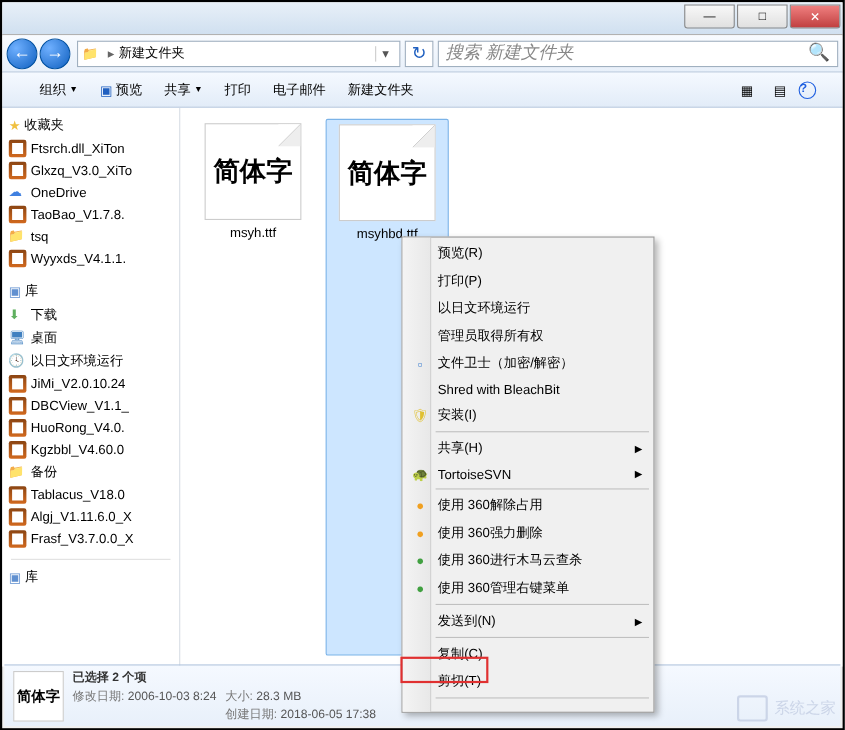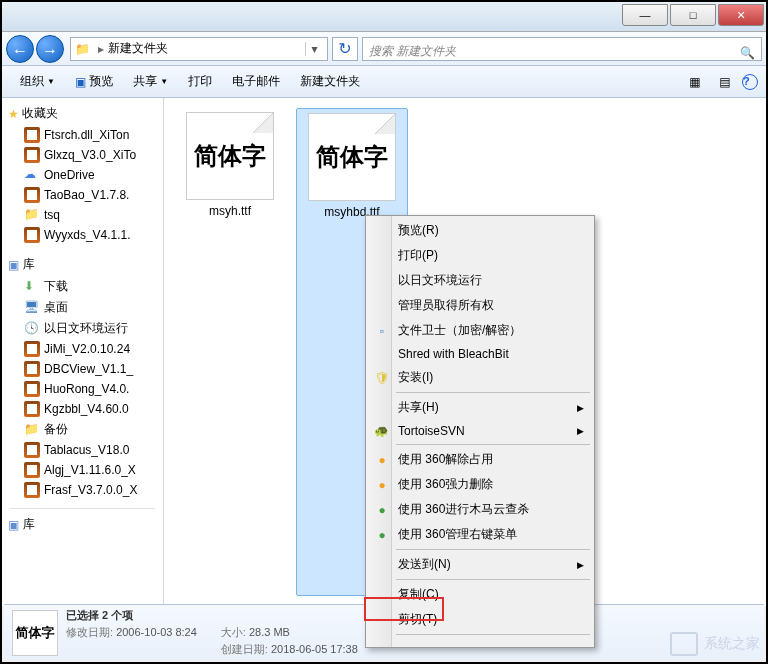--- a/index.html
+++ b/index.html
@@ -13,35 +13,35 @@
 
 .navbar { height: 34px; background: linear-gradient(#f8fbff, #e8f0fa); display: flex; align-items: center; border-bottom: 1px solid #b0c4de; padding: 0 4px; }
 .nav-btn { width: 28px; height: 28px; border-radius: 50%; display: flex; align-items: center; justify-content: center; margin-right: 2px; }
 .nav-back { background: radial-gradient(circle at 30% 30%, #6fb0ff, #1060c0); color: #fff; border: 1px solid #0050a0; }
 .nav-fwd { background: radial-gradient(circle at 30% 30%, #6fb0ff, #1060c0); color: #fff; border: 1px solid #0050a0; }
 .breadcrumb { flex: 1; height: 24px; background: #fff; border: 1px solid #a0b0c0; display: flex; align-items: center; padding: 0 4px; margin: 0 4px; font-size: 12px; }
 .breadcrumb .folder-icon { color: #f0c040; margin-right: 4px; }
 .breadcrumb .chev { margin: 0 4px; color: #666; }
 .bc-dropdown { width: 18px; text-align: center; border-left: 1px solid #ccc; margin-left: auto; color: #555; }
 .refresh { width: 26px; height: 24px; border: 1px solid #a0b0c0; background: #fff; display: flex; align-items: center; justify-content: center; color: #2060c0; }
-.searchbox { width: 400px; height: 24px; background: #fff; border: 1px solid #a0b0c0; display: flex; align-items: flex-end; padding: 0 6px; margin-left: 4px; font-size: 12px; color: #888; font-style: italic; }
+.searchbox { width: 364px; height: 24px; background: #fff; border: 1px solid #a0b0c0; display: flex; align-items: flex-start; padding: 0 6px; margin-left: 4px; font-size: 16px; color: #888; font-style: italic; }
 .searchbox .search-icon { margin-left: auto; color: #2060c0; font-style: normal; }
 
-.toolbar { height: 32px; background: linear-gradient(#f5f9ff, #e2ecf8); display: flex; border-bottom: 1px solid #b0c4de; padding: 0 8px; font-size: 12px; }
+.toolbar { height: 32px; background: linear-gradient(#f5f9ff, #e2ecf8); display: flex; border-bottom: 1px solid #b0c4de; padding: 0 24px; font-size: 12px; }
 .toolbar .tb-item { padding: 4px 10px; display: flex; align-items: center; gap: 3px; }
 .toolbar .tb-item .drop { font-size: 8px; }
 .tb-right { margin-left: auto; display: flex; align-items: center; gap: 4px; }
 .tb-right .icon-btn { width: 26px; height: 22px; border: 1px solid transparent; display: flex; align-items: center; justify-content: center; }
 .help-icon { color: #2060e0; font-weight: bold; border-radius: 50%; border: 1px solid #2060e0; width: 16px; height: 16px; font-size: 11px; }
 
 .body-area { display: flex; height: 508px; }
 .sidebar { width: 162px; background: #fff; border-right: 1px solid #d0d8e0; overflow: hidden; font-size: 12px; }
 .sidebar .section { padding: 4px 0; }
 .sidebar .section-header { display: flex; align-items: center; padding: 3px 6px; font-weight: normal; }
-.sidebar .tree-item { display: flex; align-items: center; padding: 2px 6px 2px 22px; white-space: nowrap; }
+.sidebar .tree-item { display: flex; align-items: center; padding: 2px 6px 2px 6px; white-space: nowrap; }
 .sidebar .tree-item .icon { width: 16px; height: 16px; margin-right: 4px; flex-shrink: 0; }
 .star-icon { color: #f0c040; }
 .rar-icon { background: linear-gradient(#8b4513, #d2691e); border-radius: 2px; display: inline-block; width: 14px; height: 14px; }
 .rar-icon::after { content: ""; display: block; width: 60%; height: 60%; background: #fff; margin: 20%; }
 .folder-icn { color: #f0c040; }
 .cloud-icn { color: #4080e0; }
 .lib-icn { color: #6090d0; }
 .down-icn { color: #60b060; }
 .desk-icn { color: #4080c0; }
 .clock-icn { color: #a08060; }
@@ -49,21 +49,21 @@
 
 .content { flex: 1; background: #fff; padding: 10px; display: flex; gap: 10px; }
 .file-item { width: 112px; display: flex; flex-direction: column; align-items: center; padding: 4px; }
 .file-item.selected { background: #cde6ff; border: 1px solid #7bb3e8; border-radius: 2px; }
 .file-thumb { width: 88px; height: 88px; background: #fff; border: 1px solid #ccc; display: flex; align-items: center; justify-content: center; font-size: 24px; font-weight: bold; font-family: SimHei, sans-serif; position: relative; }
 .file-thumb::before { content: ""; position: absolute; top: 0; right: 0; width: 20px; height: 20px; background: linear-gradient(135deg, #fff 48%, #ccc 50%, #eee 52%); }
 .file-name { font-size: 12px; margin-top: 4px; text-align: center; }
 
 .statusbar { position: absolute; bottom: 2px; left: 2px; right: 2px; height: 56px; background: linear-gradient(#f5f9ff, #e8f0fa); border-top: 1px solid #b0c4de; display: flex; align-items: center; padding: 4px 8px; font-size: 11px; }
 .status-thumb { width: 46px; height: 46px; background: #fff; border: 1px solid #ccc; display: flex; align-items: center; justify-content: center; font-size: 13px; font-weight: bold; font-family: SimHei; margin-right: 8px; }
-.status-info { display: grid; grid-template-columns: auto auto; gap: 2px 24px; color: #555; }
+.status-info { display: grid; grid-template-columns: auto auto; gap: 2px 8px; color: #555; }
 .status-info .k { color: #777; text-align: right; }
 .status-info .sel { font-weight: bold; color: #333; }
 
 .context-menu { position: absolute; left: 363px; top: 213px; width: 230px; background: #f0f0f0; border: 1px solid #999; box-shadow: 3px 3px 6px rgba(0,0,0,0.3); font-size: 12px; padding: 2px; }
 .ctx-item { display: flex; align-items: center; padding: 4px 8px 4px 30px; position: relative; }
 .ctx-item.bold { font-weight: normal; }
 .ctx-item .ctx-icon { position: absolute; left: 6px; width: 16px; height: 16px; display: flex; align-items: center; justify-content: center; }
 .ctx-item .arrow { margin-left: auto; font-size: 9px; }
 .ctx-sep { border-top: 1px solid #c0c0c0; margin: 2px 2px 2px 28px; }
 .ctx-iconbar { border-right: 1px solid #d0d0d0; position: absolute; left: 0; top: 0; bottom: 0; width: 26px; background: linear-gradient(90deg, #f4f4f4, #e8e8e8); }

